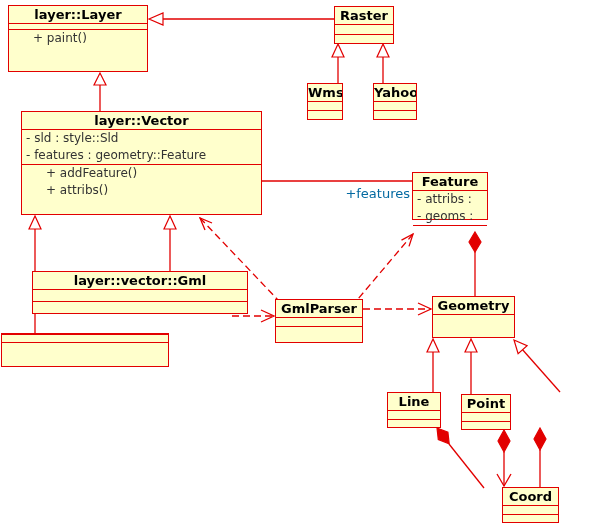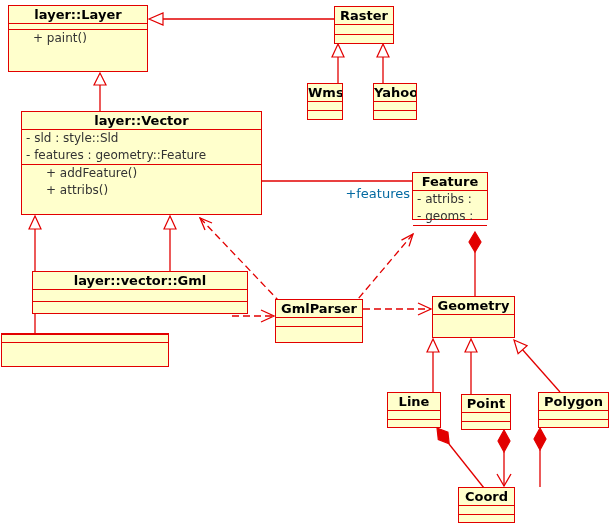--- a/index.html
+++ b/index.html
@@ -186,27 +186,22 @@
     <div class="sect" style="height:8px"></div>
     <div class="sect grow"></div>
   </div>
 
   <div class="cls" style="left:461px;top:394px;width:50px;height:36px">
     <div class="t">Point</div>
     <div class="sect" style="height:8px"></div>
     <div class="sect grow"></div>
   </div>
 
-  <div class="cls" style="left:538px;top:392px;width:71px;height:36px">
-    <div class="t">Polygon</div>
-    <div class="sect" style="height:8px"></div>
-    <div class="sect grow"></div>
-  </div>
-
-  <div class="cls" style="left:458px;top:487px;width:57px;height:36px">
+
+  <div class="cls" style="left:502px;top:487px;width:57px;height:36px">
     <div class="t">Coord</div>
     <div class="sect" style="height:8px"></div>
     <div class="sect grow"></div>
   </div>
 
   <div class="role-label" style="left:342px;top:186px;width:68px">+features</div>
 
 </div>
 
 </body></html>

